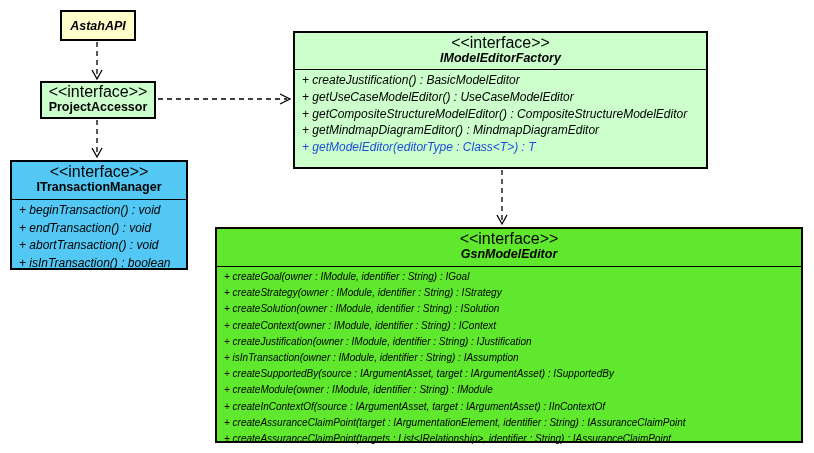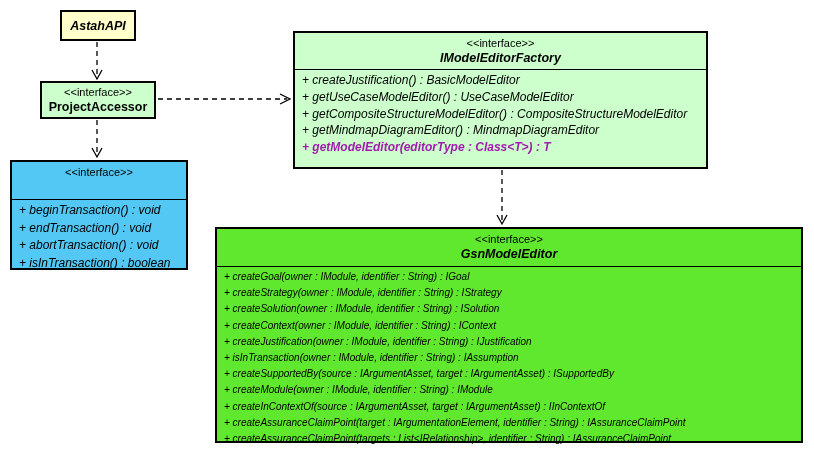--- a/index.html
+++ b/index.html
@@ -32,21 +32,21 @@
     border: 2px solid #000;
     box-sizing: border-box;
     white-space: nowrap;
   }
   .uml-header {
     text-align: center;
     padding-top: 3px;
     box-sizing: border-box;
   }
   .hdr-divided { border-bottom: 1px solid #000; }
-  .stereotype { font-size: 11px; line-height: 14px; }
+  .stereotype { font-size: 16px; line-height: 14px; }
   .uml-name   { font-size: 12.5px; line-height: 16px; font-weight: bold; }
   .italic     { font-style: italic; }
   .uml-methods {
     font-size: 12px;
     font-style: italic;
     padding: 2px 0 0 7px;
     box-sizing: border-box;
   }
   .method-line { white-space: nowrap; }
 
@@ -103,40 +103,41 @@
   <div class="uml-class box-accessor" style="background-color: rgb(204, 255, 204);">
     <div class="uml-header">
       <div class="stereotype">&lt;&lt;interface&gt;&gt;</div>
       <div class="uml-name">ProjectAccessor</div>
     </div>
   </div>
 
   <div class="uml-class box-tm" style="background-color: rgb(83, 200, 244);">
     <div class="uml-header hdr-divided">
       <div class="stereotype">&lt;&lt;interface&gt;&gt;</div>
+      <div class="uml-name">ITransactionManager</div>
     </div>
     <div class="uml-methods">
         <div class="method-line">+ beginTransaction() : void</div>
         <div class="method-line">+ endTransaction() : void</div>
         <div class="method-line">+ abortTransaction() : void</div>
         <div class="method-line">+ isInTransaction() : boolean</div>
       </div>
   </div>
 
   <div class="uml-class box-factory" style="background-color: rgb(204, 255, 204);">
     <div class="uml-header hdr-divided">
       <div class="stereotype">&lt;&lt;interface&gt;&gt;</div>
       <div class="uml-name italic">IModelEditorFactory</div>
     </div>
     <div class="uml-methods">
         <div class="method-line">+ createJustification() : BasicModelEditor</div>
         <div class="method-line">+ getUseCaseModelEditor() : UseCaseModelEditor</div>
         <div class="method-line">+ getCompositeStructureModelEditor() : CompositeStructureModelEditor</div>
         <div class="method-line">+ getMindmapDiagramEditor() : MindmapDiagramEditor</div>
-        <div class="method-line" style="color: #a21caf; font-weight: bold;">+ getModelEditor(editorType : Class&lt;T&gt;) : T</div>
+        <div class="method-line" style="color: #1d4ed8;">+ getModelEditor(editorType : Class&lt;T&gt;) : T</div>
       </div>
   </div>
 
   <div class="uml-class box-gsn" style="background-color: rgb(95, 232, 46);">
     <div class="uml-header hdr-divided">
       <div class="stereotype">&lt;&lt;interface&gt;&gt;</div>
       <div class="uml-name italic">GsnModelEditor</div>
     </div>
     <div class="uml-methods">
         <div class="method-line">+ createGoal(owner : IModule, identifier : String) : IGoal</div>

